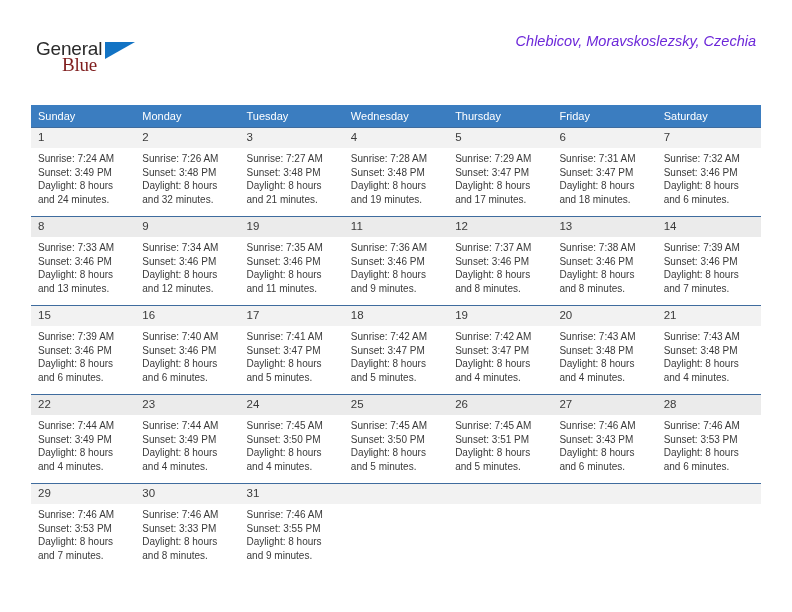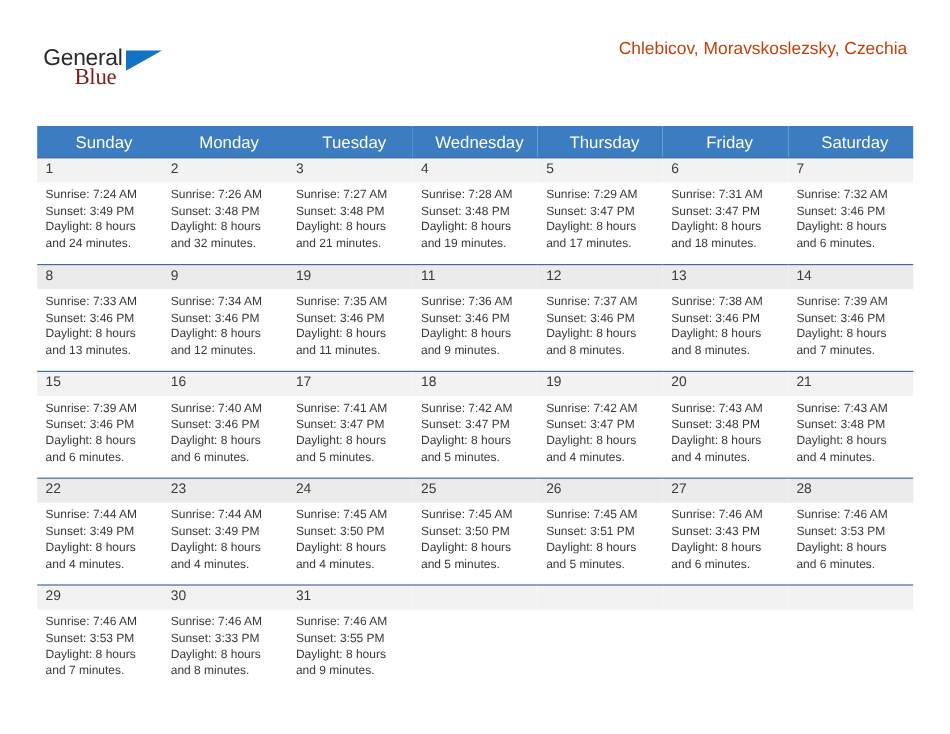--- a/index.html
+++ b/index.html
@@ -75,40 +75,41 @@
   }
   .cal-title {
     font-size: 28px;
     font-weight: normal;
     color: #222222;
     line-height: 34px;
     letter-spacing: 0px;
   }
   .cal-subtitle {
     font-size: 14.5px;
-    color: #c2410c;
+    color: #6d28d9;
     line-height: 20px;
     margin-top: 3px;
+    font-style: italic;
   }
 
   
   .calendar {
     position: absolute;
     left: 31px;
     top: 105px;
     width: 730px;
     border-collapse: collapse;
     table-layout: fixed;
   }
   .calendar th {
     background: #3b7dc0;
     color: #ffffff;
-    font-size: 14px;
+    font-size: 11px;
     font-weight: normal;
-    text-align: center;
+    text-align: left;
     padding: 5px 0 5px 7px;
     height: 21px;
     border: none;
   }
   .calendar td {
     vertical-align: top;
     padding: 0;
     border-top: 1.3px solid #3f6c9e;
     width: 104.3px;
     height: 89px;

